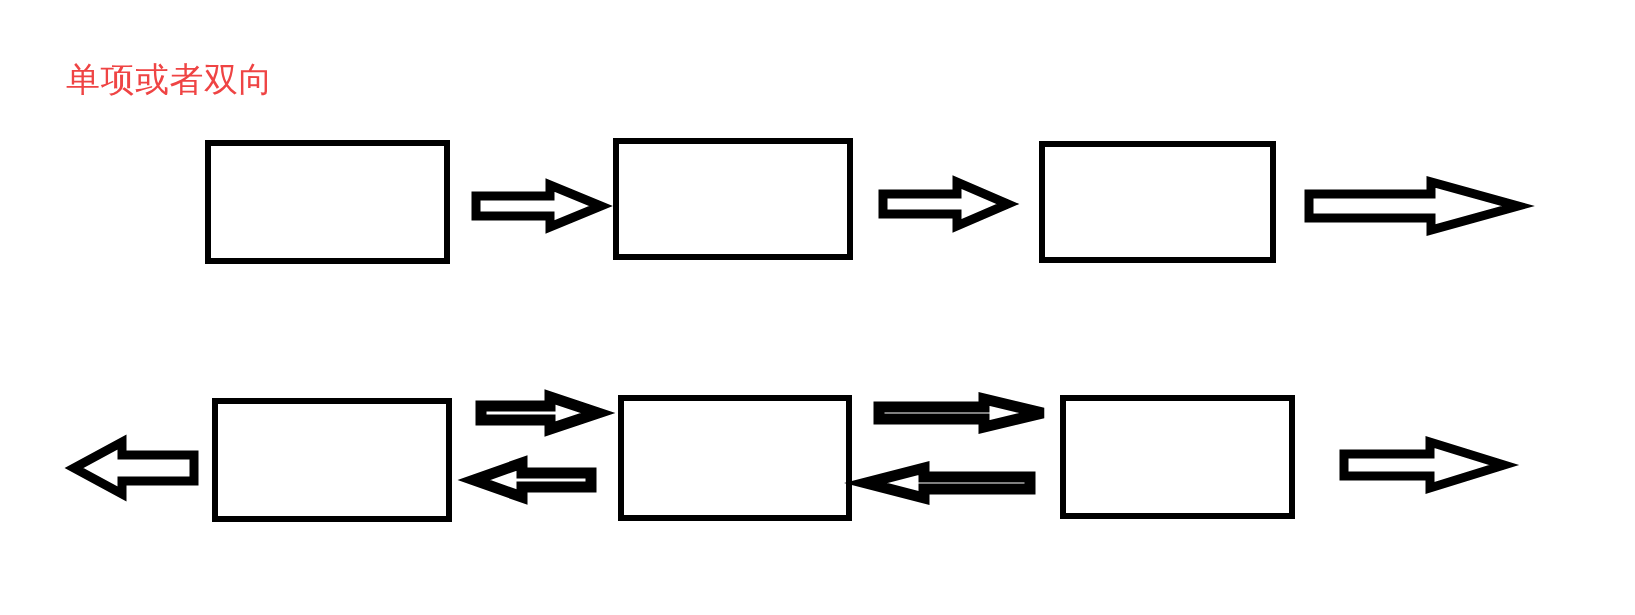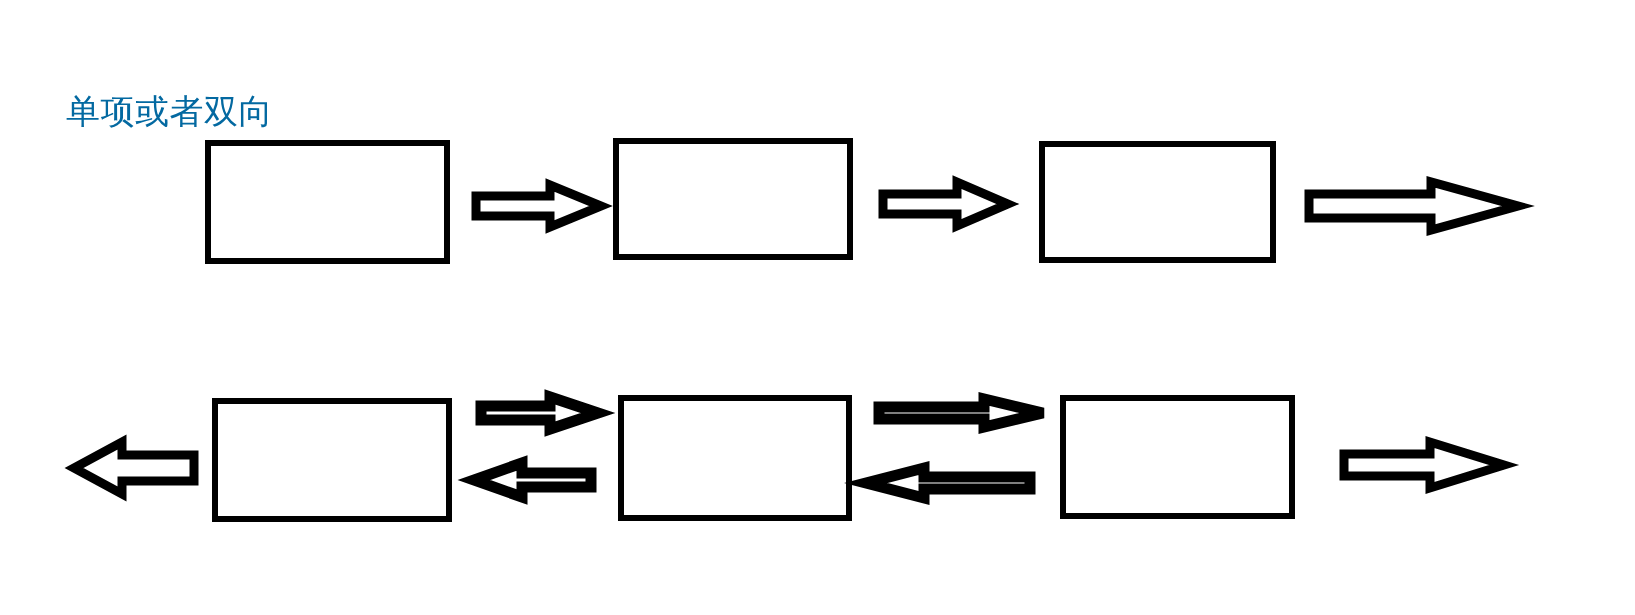--- a/index.html
+++ b/index.html
@@ -16,25 +16,24 @@
     height: 615px;
     background: #ffffff;
     overflow: hidden;
   }
   .title {
     position: absolute;
     left: 66px;
     top: 57px;
     font-size: 34px;
     line-height: 44px;
-    color: #0369a1;
+    color: #ef4444;
     letter-spacing: 0.5px;
     white-space: nowrap;
     font-family: "DejaVu Sans", "Liberation Sans", sans-serif;
-    margin-top: 32px;
   }
   .node-box {
     position: absolute;
     box-sizing: border-box;
     border: 6px solid #000000;
     background: #ffffff;
   }
   .arrow {
     position: absolute;
     display: block;

